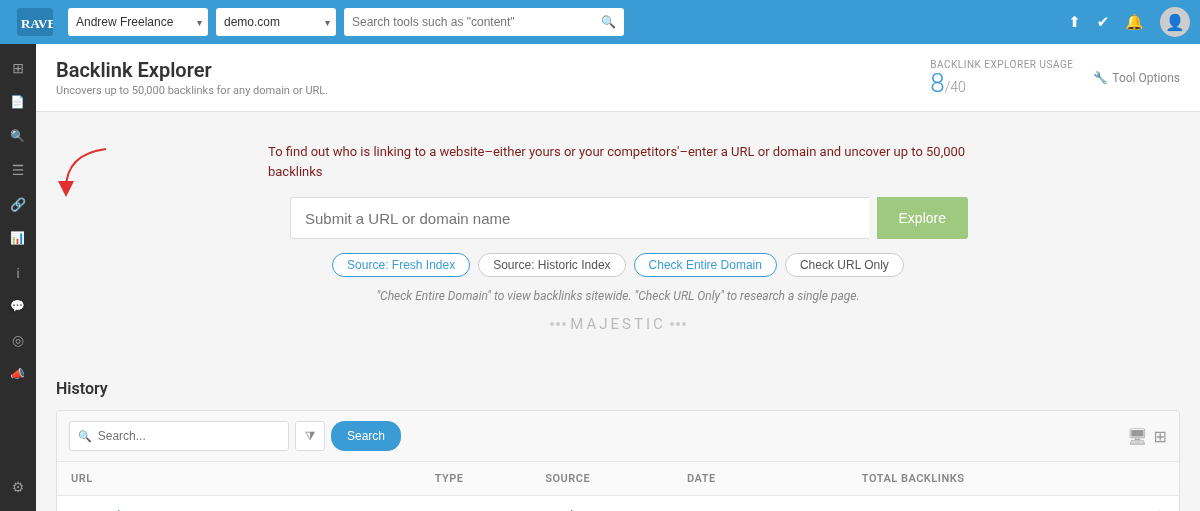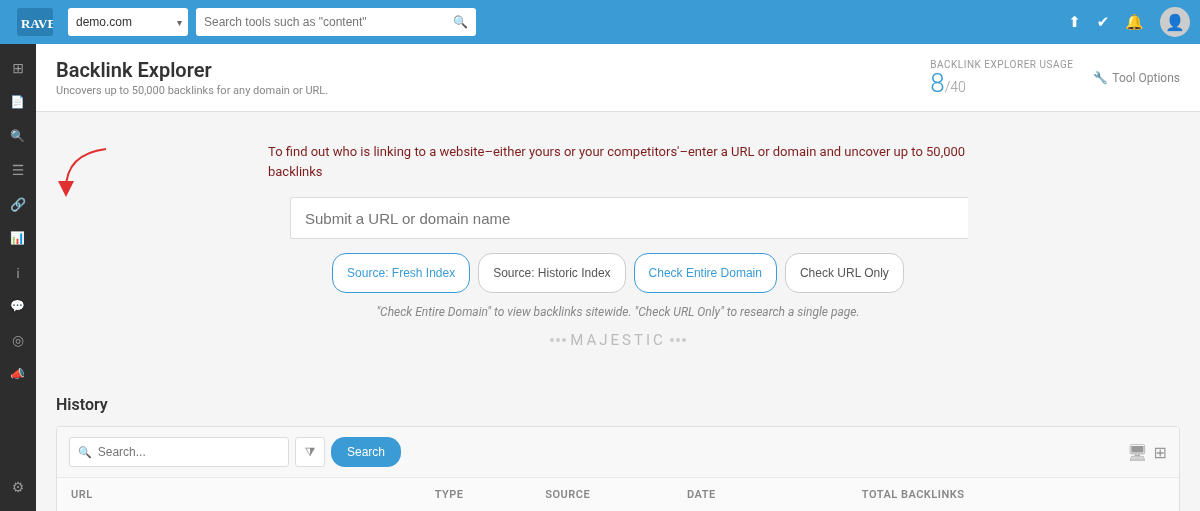--- a/index.html
+++ b/index.html
@@ -182,21 +182,21 @@
 
     
     .filter-buttons {
       display: flex;
       gap: 8px;
       flex-wrap: wrap;
       margin-bottom: 12px;
       justify-content: center;
     }
     .filter-btn {
-      height: 40px;
+      height: 24px;
       padding: 0 14px;
       border: 1px solid #ccc;
       border-radius: 14px;
       background: #fff;
       font-size: 12px;
       cursor: pointer;
       color: #555;
     }
     .filter-btn.active-blue {
       border-color: #3a9bd5;
@@ -347,20 +347,25 @@
 <body>
 
 <nav class="top-nav">
   <div class="logo">
     <svg viewBox="0 0 36 28" fill="none" xmlns="http://www.w3.org/2000/svg">
       <rect width="36" height="28" rx="3" fill="#2a7fb5"></rect>
       <text x="4" y="20" font-size="13" font-weight="bold" fill="white" font-family="serif">RAVEN</text>
     </svg>
   </div>
 
+  <div class="select-wrapper">
+    <select class="nav-select">
+      <option>Andrew Freelance</option>
+    </select>
+  </div>
 
   <div class="select-wrapper">
     <select class="nav-select" style="min-width:120px;">
       <option>demo.com</option>
     </select>
   </div>
 
   <div class="search-nav">
     <input type="text" placeholder="Search tools such as &quot;content&quot;" style="">
     <span class="search-icon-nav">🔍</span>
@@ -426,20 +431,21 @@
       </div>
     </div>
 
     <div class="content">
 
       <div class="explore-section">
         <p class="explore-description">To find out who is linking to a website–either yours or your competitors'–enter a URL or domain and uncover up to 50,000 backlinks</p>
 
         <div class="url-form">
           <input type="text" class="url-input" placeholder="Submit a URL or domain name" style="">
+          <button class="explore-btn">Explore</button>
         </div>
 
         <div class="filter-buttons">
           <button class="filter-btn active-blue">Source: Fresh Index</button>
           <button class="filter-btn">Source: Historic Index</button>
           <button class="filter-btn active-blue">Check Entire Domain</button>
           <button class="filter-btn">Check URL Only</button>
         </div>
 
         <p class="note-text">"Check Entire Domain" to view backlinks sitewide. "Check URL Only" to research a single page.</p>

